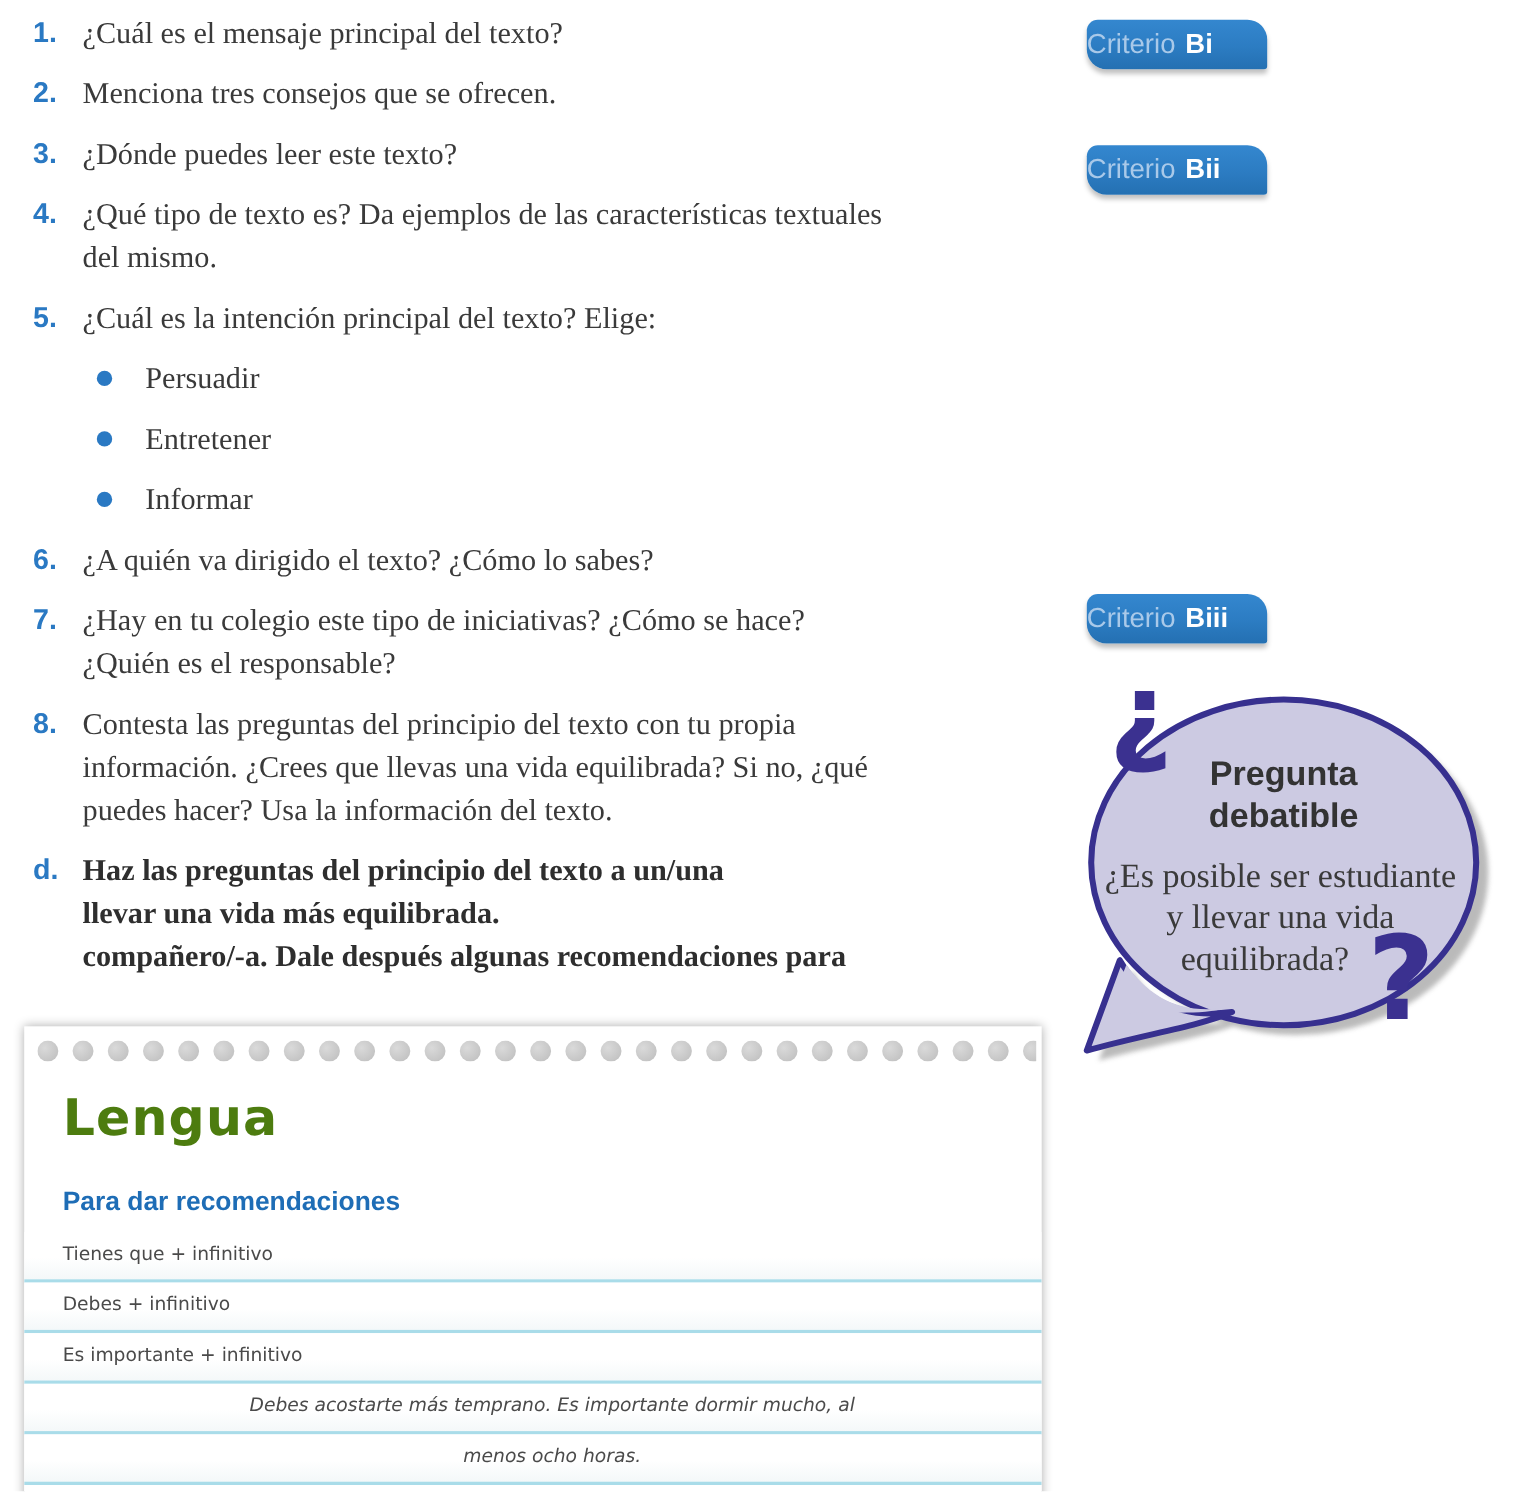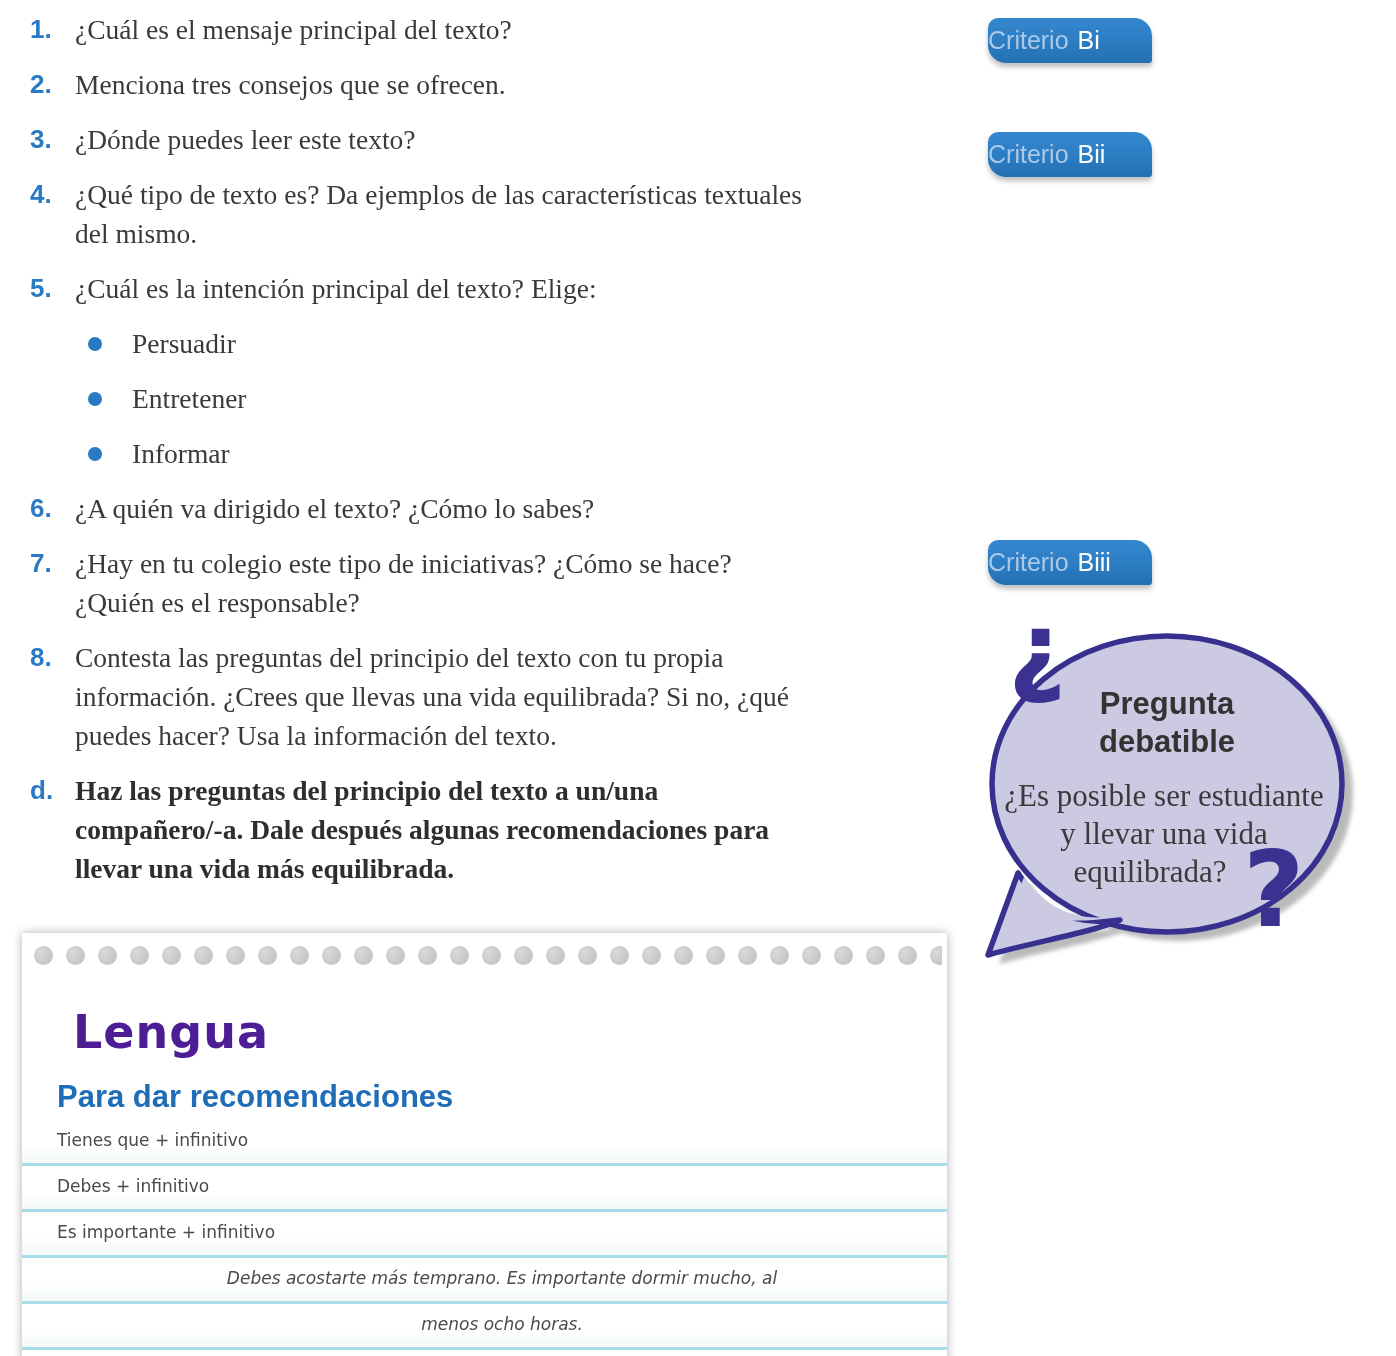--- a/index.html
+++ b/index.html
@@ -27,21 +27,21 @@
   
   .badge{
     position:absolute;left:988px;width:164px;height:45px;
     background:linear-gradient(180deg,#3487cf 0%,#2c7cc2 55%,#2470b2 100%);
     border-radius:10px 18px 3px 18px;
     box-shadow:0 4px 5px rgba(0,0,0,0.25);
     display:flex;align-items:center;justify-content:flex-start;gap:9px;
     font-family:"Liberation Sans",sans-serif;font-size:25px;
   }
   .badge-label{color:#a9c9e9;}
-  .badge-code{color:#ffffff;font-weight:normal;}
+  .badge-code{color:#ffffff;font-weight:bold;}
   .badge-1{top:18px;}
   .badge-2{top:132px;}
   .badge-3{top:540px;}
   
   .bubble-wrap{position:absolute;left:950px;top:585px;width:445px;height:400px;}
   .bubble-svg{position:absolute;left:0;top:0;}
   .bubble-title{
     font-family:"Liberation Sans",sans-serif;font-weight:bold;
     font-size:31px;fill:#333333;
   }
@@ -56,28 +56,28 @@
   .lengua-card{
     position:absolute;left:22px;top:933px;width:925px;height:440px;
     background:#ffffff;box-shadow:0 0 9px rgba(0,0,0,0.32);overflow:hidden;
   }
   .dots{position:absolute;left:12px;top:13px;width:908px;display:flex;gap:13px;overflow:hidden;}
   .dot{
     flex:0 0 auto;width:19px;height:19px;border-radius:50%;
     background:radial-gradient(circle at 35% 35%,#dadada,#bcbcbc);
   }
   .lengua-title{
-    position:absolute;left:35px;top:56px;margin:16px;
+    position:absolute;left:35px;top:56px;margin:0;
     font-family:"DejaVu Sans",sans-serif;font-weight:bold;
-    font-size:46px;color:#4c1d95;letter-spacing:1px;
+    font-size:46px;color:#4d7c0f;letter-spacing:1px;
   }
   .lengua-subtitle{
     position:absolute;left:35px;top:146px;margin:0;
     font-family:"Liberation Sans",sans-serif;font-weight:bold;
-    font-size:31px;color:#1e6db6;
+    font-size:24px;color:#1e6db6;
   }
   .rule-rows{position:absolute;left:0;top:187px;width:100%;}
   .rrow{
     height:43px;border-bottom:3px solid #a9dce9;padding-left:35px;
     font-family:"DejaVu Sans",sans-serif;font-size:17px;color:#4a4a4a;
     line-height:41px;white-space:nowrap;
     background:linear-gradient(180deg,#ffffff 55%,#f4f8f9 100%);
   }
   .rrow.italic{font-style:italic;text-align:center;}
   .rrow.empty{border-bottom:none;}
@@ -159,22 +159,22 @@
         <div class="qline">Contesta las preguntas del principio del texto con tu propia</div>
         <div class="qline">información. ¿Crees que llevas una vida equilibrada? Si no, ¿qué</div>
         <div class="qline">puedes hacer? Usa la información del texto.</div>
       </div>
     </div>
 
     <div class="q bold">
       <span class="qnum">d.</span>
       <div class="qtext">
         <div class="qline">Haz las preguntas del principio del texto a un/una</div>
+        <div class="qline">llevar una vida más equilibrada.</div>
         <div class="qline">compañero/-a. Dale después algunas recomendaciones para</div>
-        <div class="qline">llevar una vida más equilibrada.</div>
       </div>
     </div>
 
   </section>
 
   <div class="badge badge-1">
     <span class="badge-label">Criterio</span>
     <span class="badge-code">Bi</span>
   </div>
   <div class="badge badge-2">

